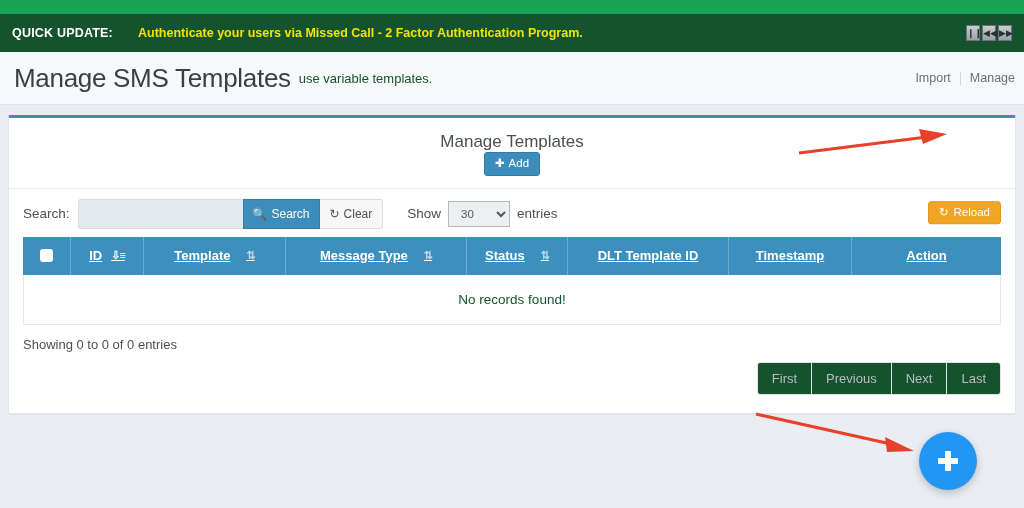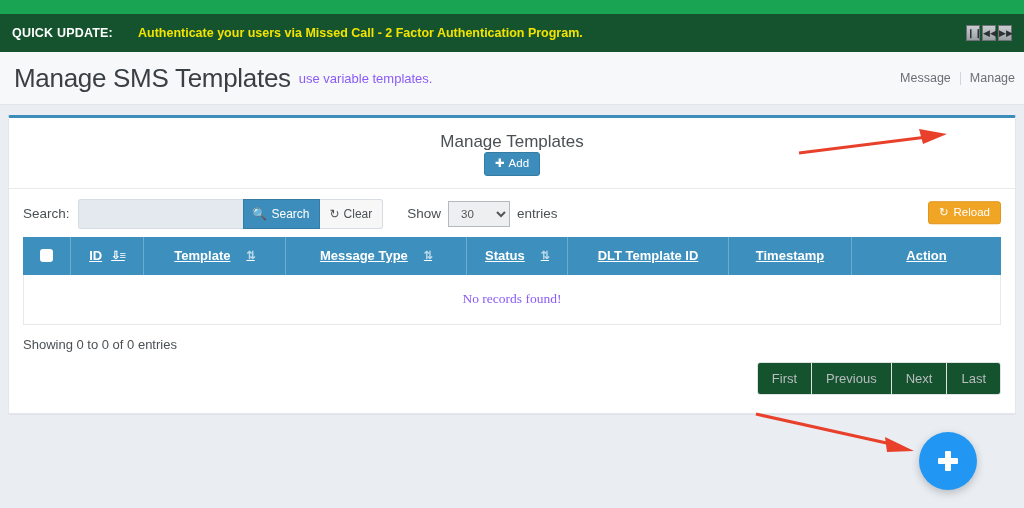--- a/index.html
+++ b/index.html
@@ -71,21 +71,21 @@
     position: relative;
   }
   .page-title {
     font-size: 26px;
     color: #3a3f44;
     font-weight: normal;
     letter-spacing: -.3px;
   }
   .page-subtitle {
     font-size: 13px;
-    color: #8b5cf6;
+    color: #14532d;
     margin-left: 8px;
   }
   .header-links {
     position: absolute;
     right: 0px;
     top: 50%;
     transform: translateY(-50%);
     display: flex;
     align-items: center;
     font-size: 12.5px;
@@ -273,25 +273,24 @@
     width: 13px; height: 13px;
     background: #fff;
     border-radius: 3px;
     display: inline-block;
     cursor: pointer;
   }
   table.dt td.empty-cell {
     height: 50px;
     text-align: center;
     font-size: 13.5px;
-    color: #8b5cf6;
+    color: #14532d;
     border: 1px solid #e6e9ec;
     border-top: none;
     background: #fff;
-    font-family: Liberation Serif, serif;
   }
 
   
   .table-footer {
     padding: 12px 14px 0 14px;
     font-size: 13px;
     color: #4b5054;
   }
   .pagination-row {
     padding: 10px 14px 18px 14px;
@@ -363,21 +362,21 @@
     <span class="tick-btn">❙❙</span>
     <span class="tick-btn">◀◀</span>
     <span class="tick-btn">▶▶</span>
   </span>
 </div>
 
 <div class="page-header">
   <span class="page-title">Manage SMS Templates</span>
   <span class="page-subtitle">use variable templates.</span>
   <span class="header-links">
-    <a href="#">Message</a>
+    <a href="#">Import</a>
     <span class="hl-sep"></span>
     <a href="#">Manage</a>
   </span>
 </div>
 
 <div class="panel-wrap">
   <div class="panel">
 
     <div class="panel-heading">
       <span class="panel-title">Manage Templates</span>

